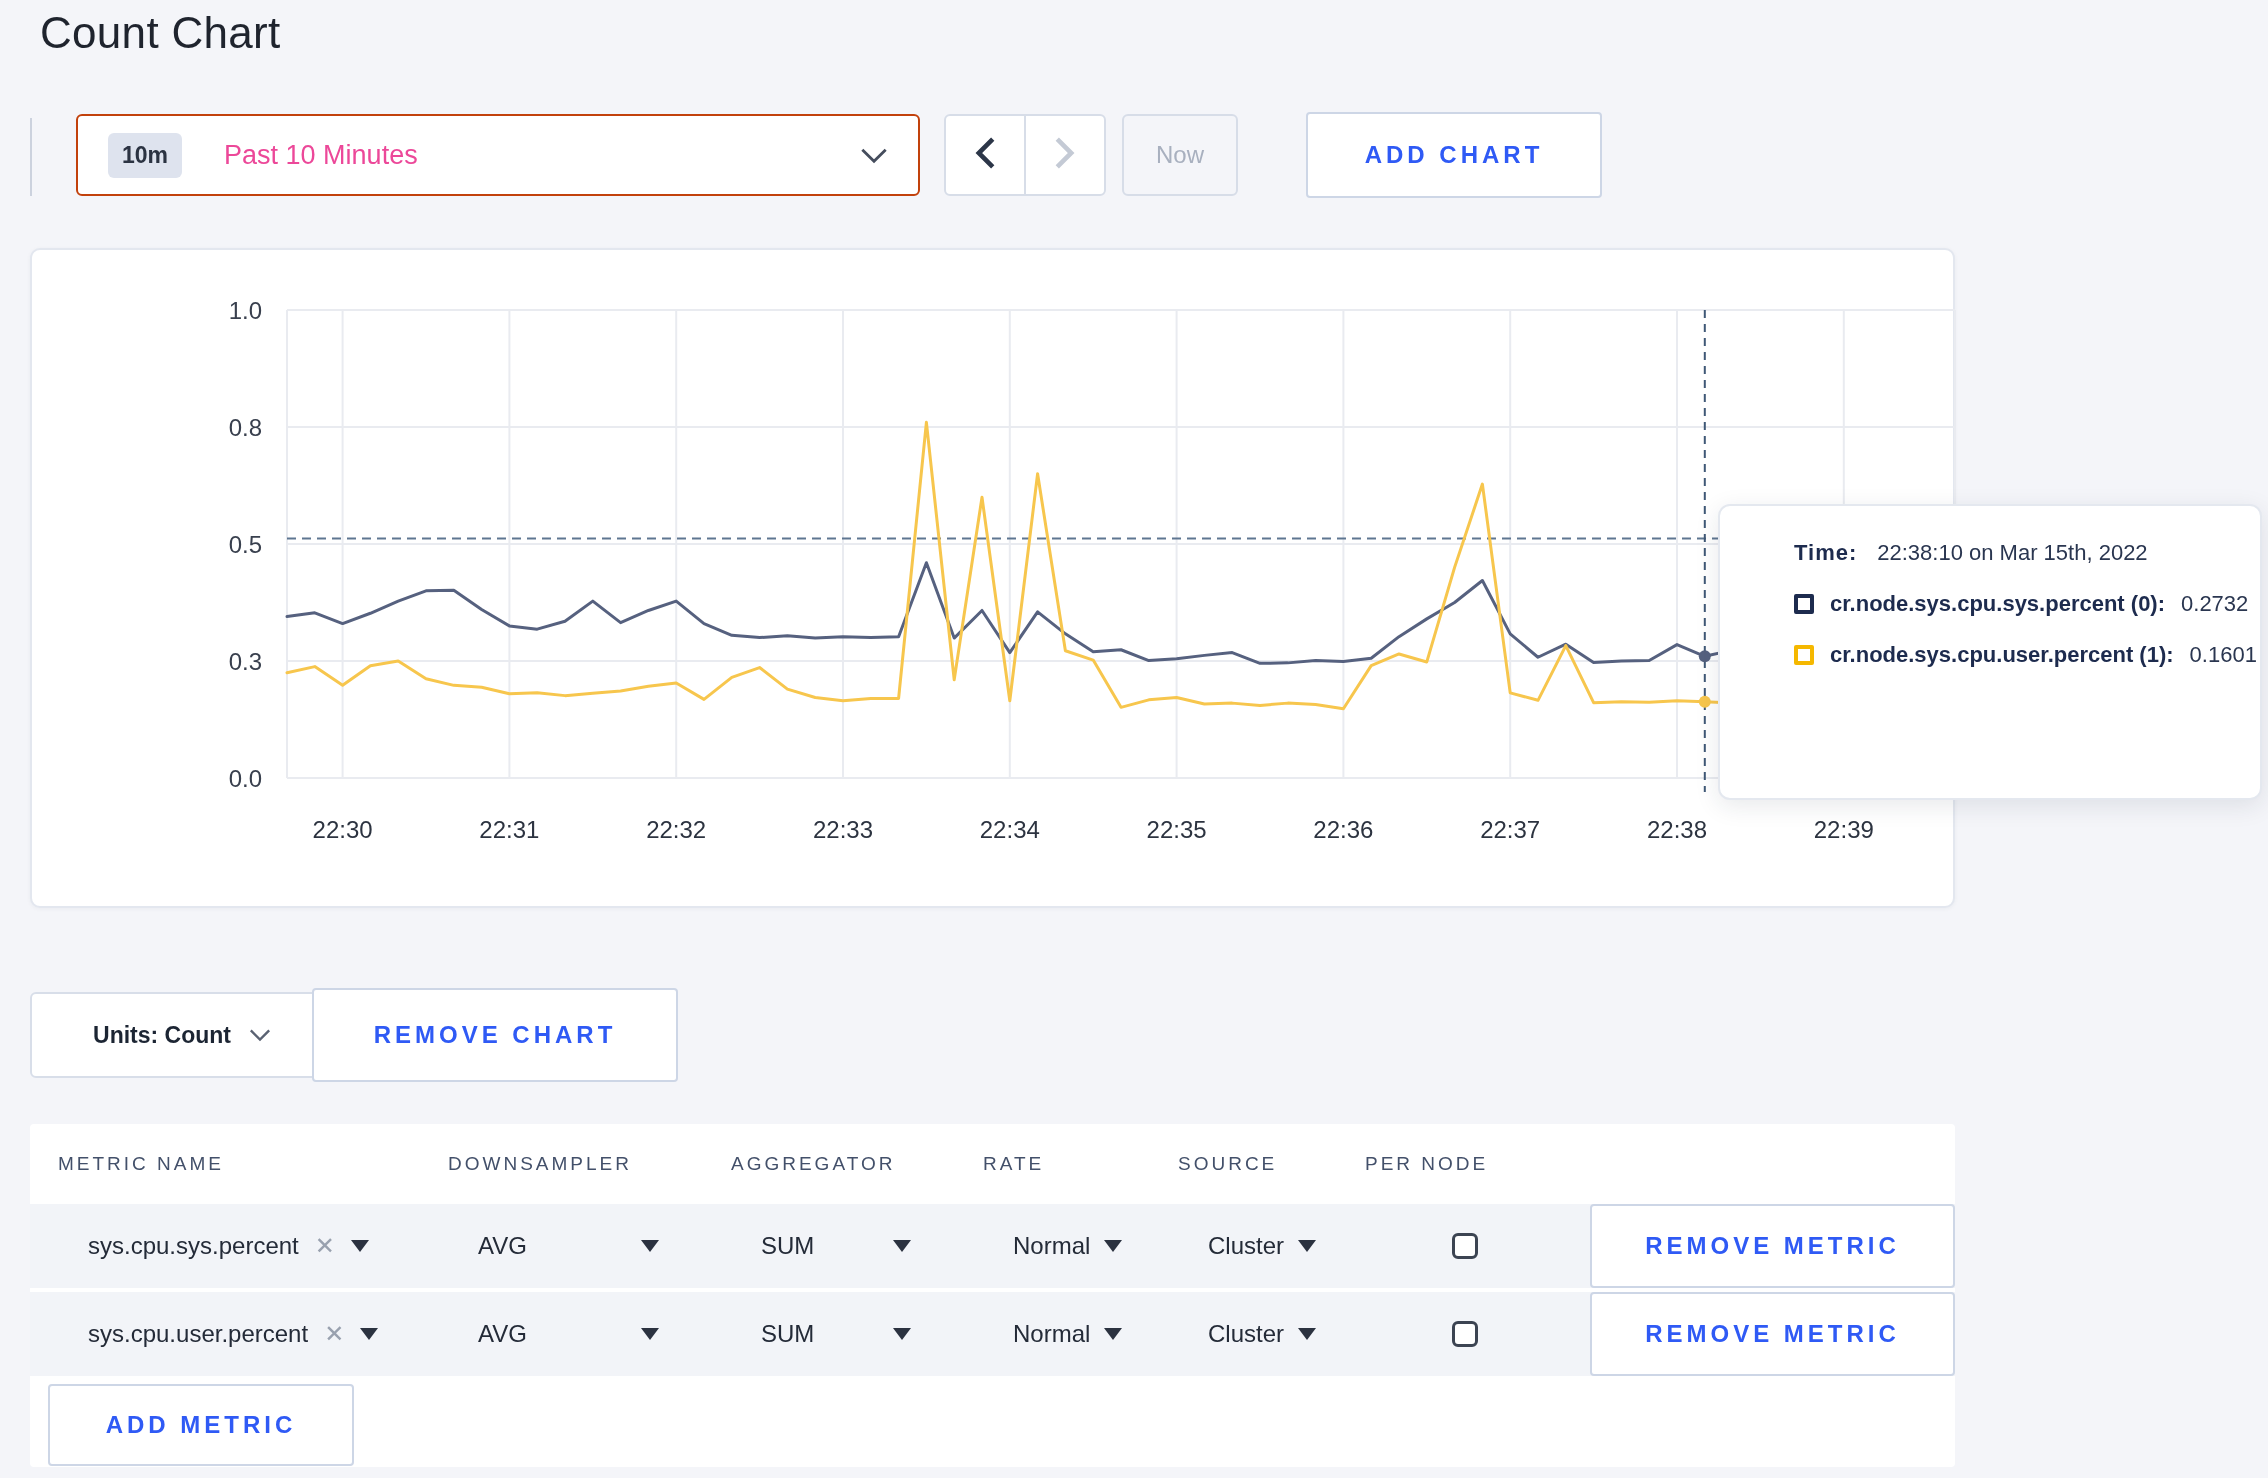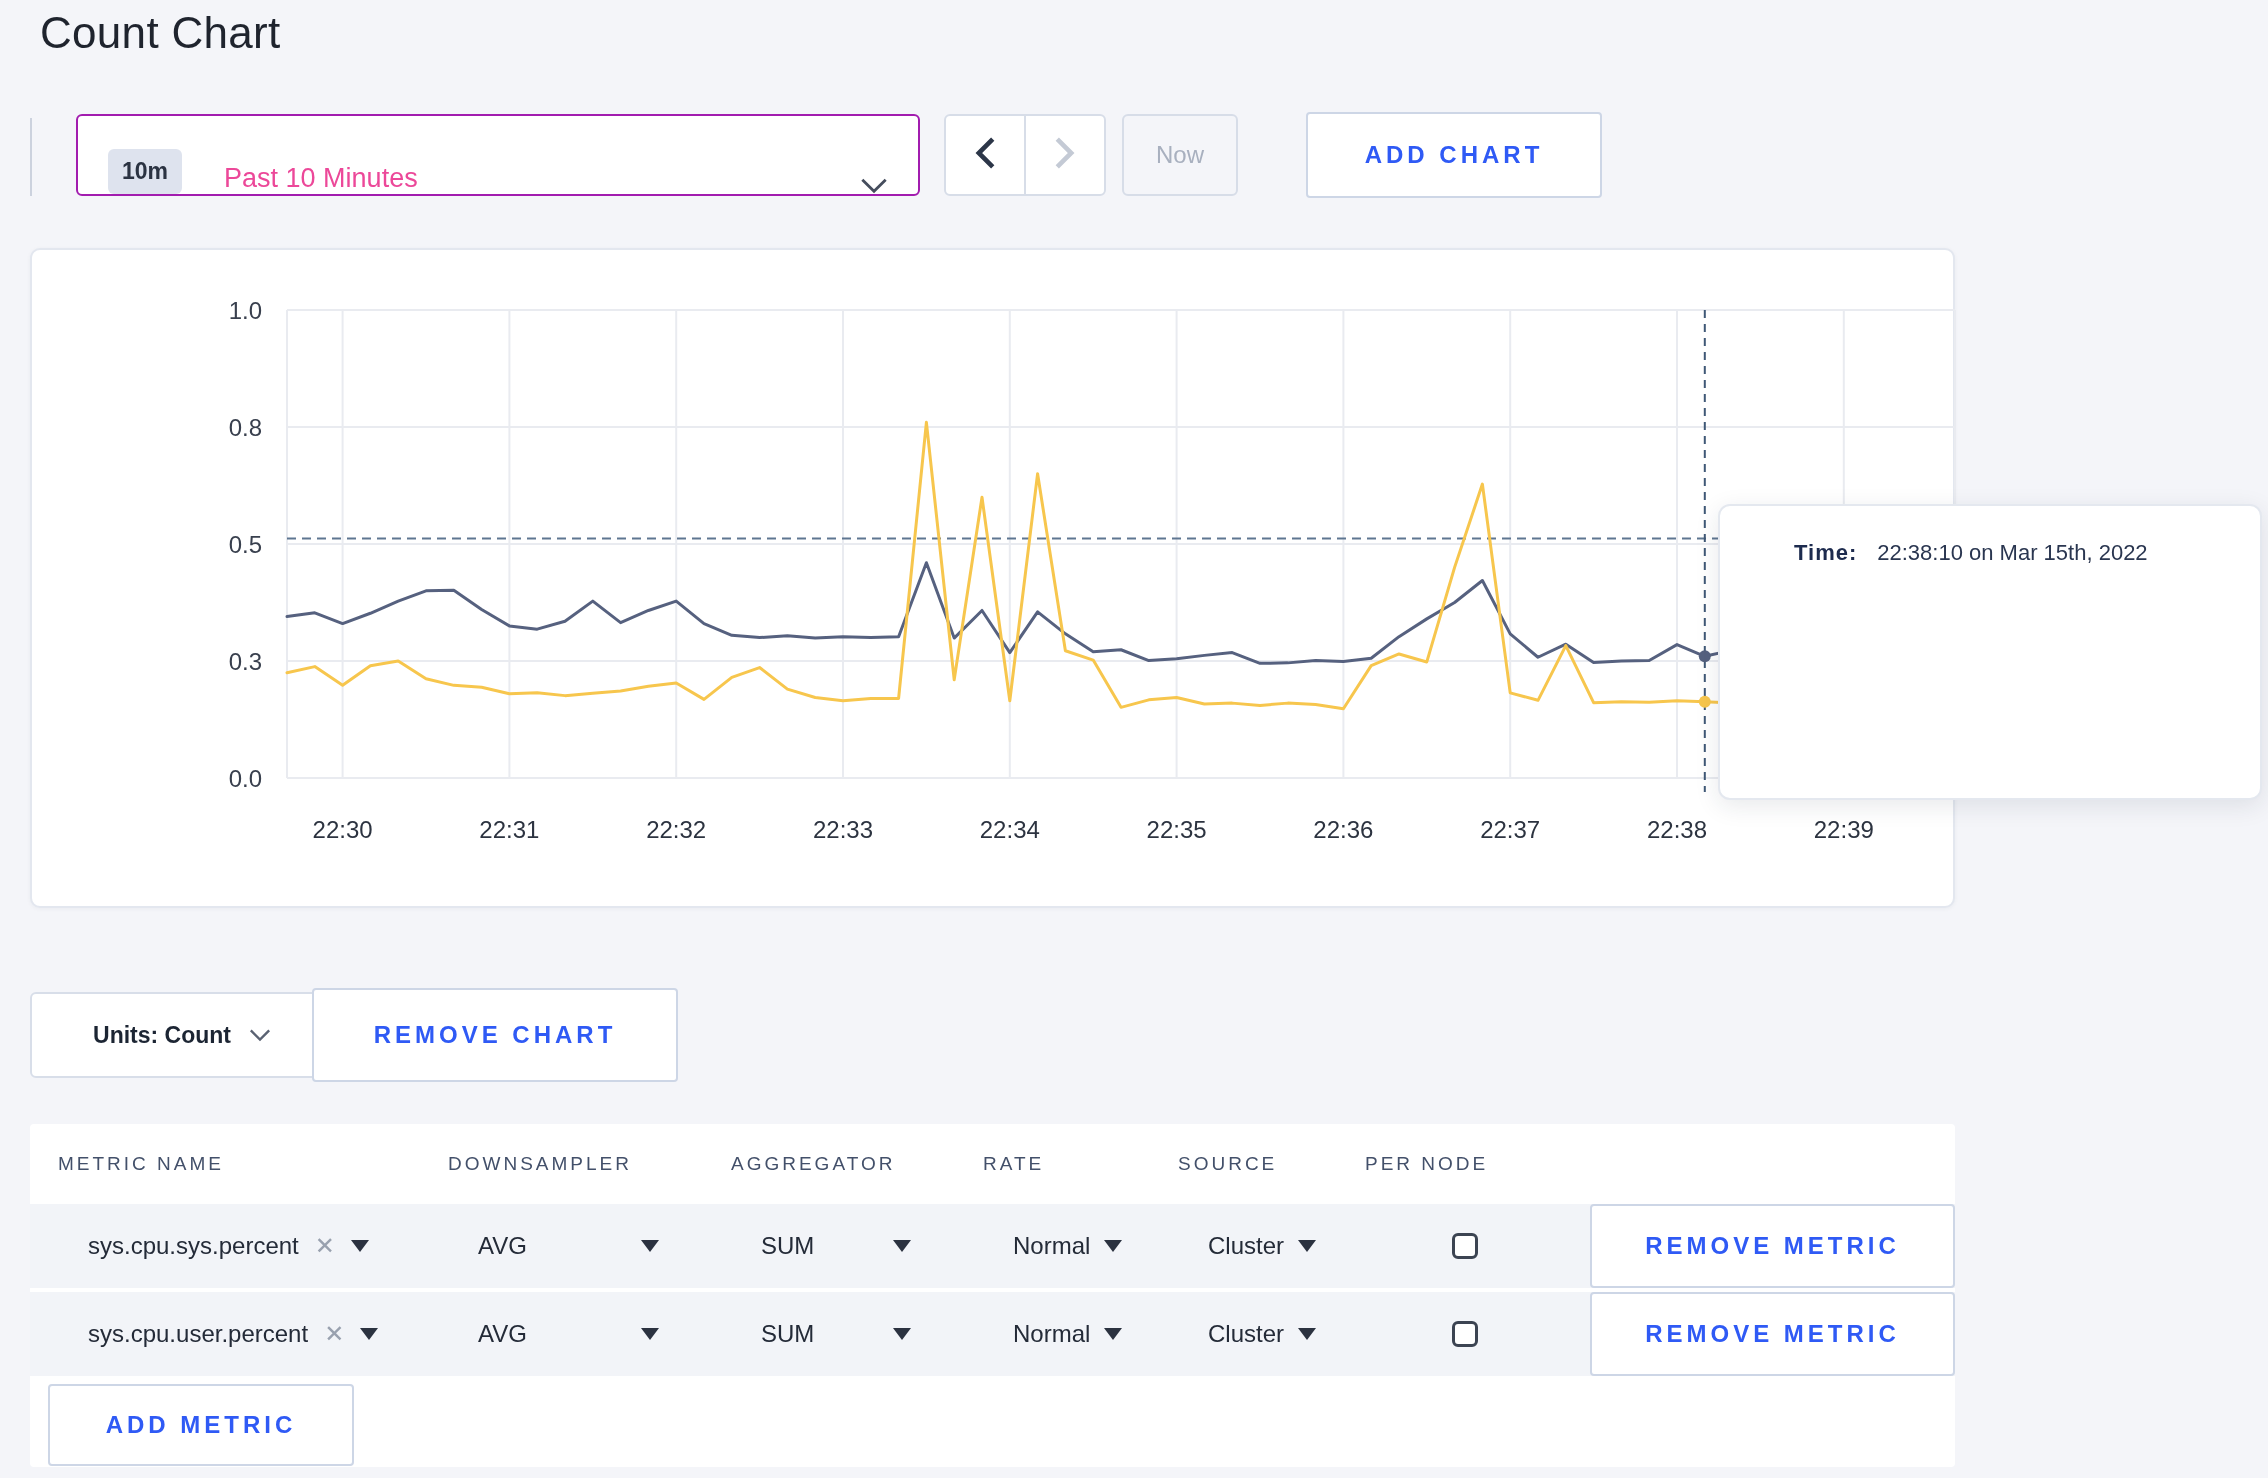--- a/index.html
+++ b/index.html
@@ -12,22 +12,22 @@
   }
   .abs { position:absolute; }
 
   
   .page-title { left:40px; top:8px; font-size:44px; font-weight:500; color:#1f242e; letter-spacing:.3px; }
 
   .controls-divider { left:30px; top:118px; width:2px; height:78px; background:#ccd2de; }
 
   .time-dropdown {
     left:76px; top:114px; width:844px; height:82px;
-    background:#fff; border:2px solid #a21caf; border-radius:6px;
-    display:flex; align-items:flex-end; padding:0 30px; cursor:pointer;
+    background:#fff; border:2px solid #c2410c; border-radius:6px;
+    display:flex; align-items:center; padding:0 30px; cursor:pointer;
   }
   .time-badge {
     background:#dee3ee; border-radius:6px; padding:9px 14px;
     font-size:23px; font-weight:bold; color:#2b3342;
   }
   .time-label { margin-left:42px; font-size:27px; color:#ec4899; }
   .chev { color:#454d5d; margin-left:auto; display:flex; }
 
   .nav-group {
     left:944px; top:114px; width:162px; height:82px;
@@ -179,20 +179,32 @@
       <circle cx="1672.8" cy="406.32" r="6" fill="#56617f"></circle>
       <circle cx="1672.8" cy="451.716" r="6" fill="#f7c64d"></circle>
     </svg>
 </div>
 
 <div class="abs tooltip">
   <div class="tt-row">
     <span class="tt-label tt-time-label">Time:</span>
     <span>22:38:10 on Mar 15th, 2022</span>
   </div>
+  <div id="tt-series">
+      <div class="tt-row">
+        <span class="tt-sq" style="border: 4px solid rgb(29, 43, 78);"></span>
+        <span class="tt-label">cr.node.sys.cpu.sys.percent (0):</span>
+        <span class="tt-val">0.2732</span>
+      </div>
+      <div class="tt-row">
+        <span class="tt-sq" style="border: 4px solid rgb(245, 184, 0);"></span>
+        <span class="tt-label">cr.node.sys.cpu.user.percent (1):</span>
+        <span class="tt-val">0.1601</span>
+      </div>
+    </div>
 </div>
 
 <div class="abs units-btn">
   <span>Units: Count</span>
   <span class="chev" style="margin:0;color:#5a6272">
     <svg width="22" height="14" viewBox="0 0 24 14">
         <polyline points="2,2 12,12 22,2" fill="none" stroke="currentColor" stroke-width="2.6"></polyline>
       </svg>
   </span>
 </div>

